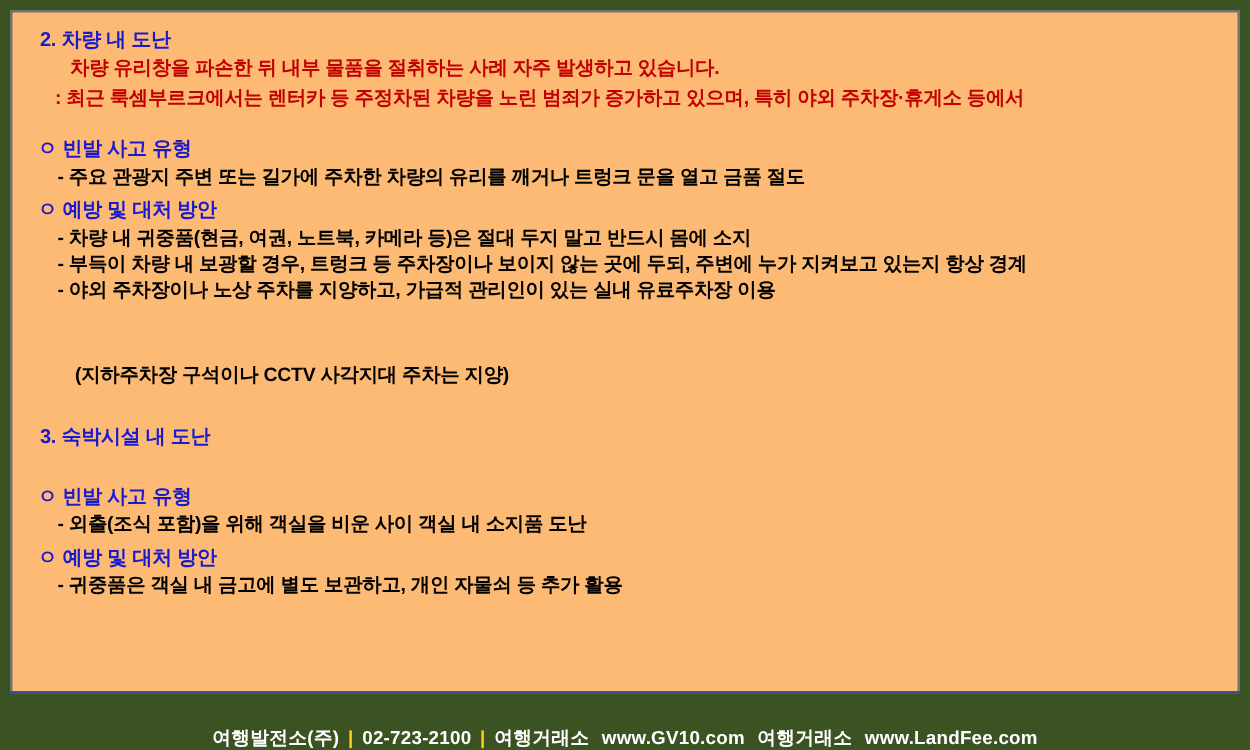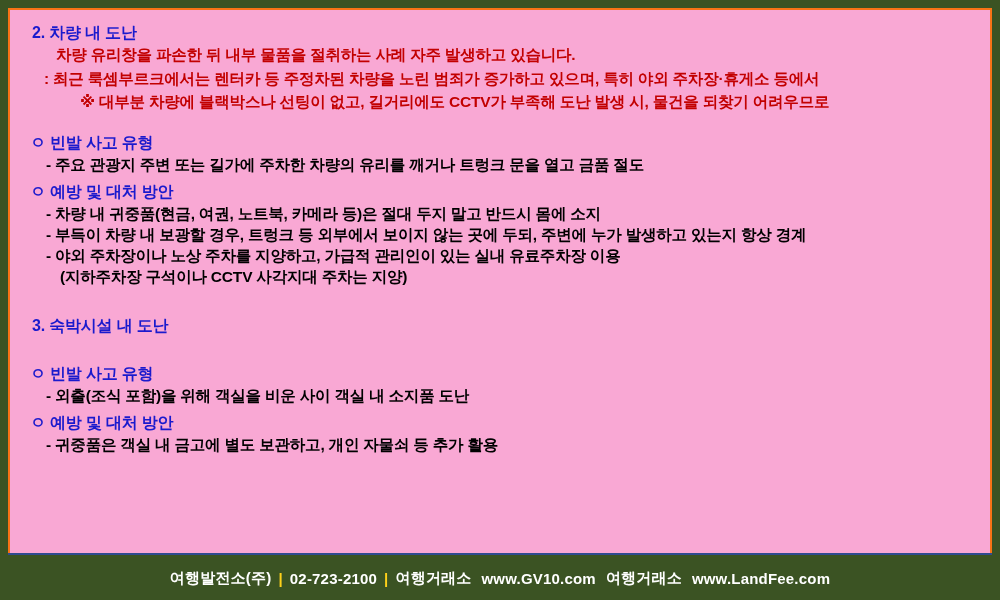--- a/index.html
+++ b/index.html
@@ -18,22 +18,22 @@
     width: 1000px;
     height: 600px;
     background: #3b5323;
     box-sizing: border-box;
     padding: 8px 8px 0 8px;
   }
   .inner-frame {
     position: relative;
     width: 984px;
     height: 547px;
-    background: #f9a8d4;
-    border: 2px solid #f97316;
+    background: #fdba74;
+    border: 2px solid #737373;
     box-sizing: border-box;
     overflow: hidden;
   }
   .content {
     position: absolute;
     left: 0; top: 0;
     width: 980px;
     height: 543px;
     padding: 10px 14px 0 14px;
     box-sizing: border-box;
@@ -81,36 +81,37 @@
     padding-left: 76px;
   }
   .sub-head {
     padding-left: 6px;
   }
   .bullet {
     padding-left: 22px;
   }
   .bullet-cont {
     padding-left: 36px;
+    margin-top: 47px;
   }
 
   .gap-lg { height: 20px; }
   .gap-sm { height: 6px; }
   .gap-xl { height: 26px; }
 
   
   .footer {
     position: absolute;
     left: 0;
     bottom: 0;
     width: 1000px;
     height: 31px;
     background: #3b5323;
     display: flex;
-    align-items: flex-start;
+    align-items: flex-end;
     justify-content: center;
   }
   .footer-strip-top {
     position: absolute;
     left: 8px;
     bottom: 45px;
     width: 984px;
     height: 2px;
     background: #2f4b8f;
   }
@@ -136,32 +137,31 @@
 <div class="slide">
 
   <div class="inner-frame">
     <div class="content">
 
       <div class="heading-blue sec-title">2. 차량 내 도난</div>
 
       <div class="line red intro-cont">차량 유리창을 파손한 뒤 내부 물품을 절취하는 사례 자주 발생하고 있습니다.</div>
       <div class="line red intro">: 최근 룩셈부르크에서는 렌터카 등 주정차된 차량을 노린 범죄가 증가하고 있으며, 특히 야외 주차장·휴게소 등에서</div>
 
-      <div class="line red note">※ 대부분 차량에 블랙박스나 선팅이 없고, 길거리에도 CCTV가 부족해 도난 발생 시, 물건을 되찾기 어려우므로</div>
 
       <div class="gap-lg"></div>
 
       <div class="heading-blue sub-head">ㅇ 빈발 사고 유형</div>
       <div class="line black bullet">- 주요 관광지 주변 또는 길가에 주차한 차량의 유리를 깨거나 트렁크 문을 열고 금품 절도</div>
 
       <div class="gap-sm"></div>
 
       <div class="heading-blue sub-head">ㅇ 예방 및 대처 방안</div>
       <div class="line black bullet">- 차량 내 귀중품(현금, 여권, 노트북, 카메라 등)은 절대 두지 말고 반드시 몸에 소지</div>
-      <div class="line black bullet">- 부득이 차량 내 보광할 경우, 트렁크 등 외부에서 보이지 않는 곳에 두되, 주변에 누가 발생하고 있는지 항상 경계</div>
+      <div class="line black bullet">- 부득이 차량 내 보광할 경우, 트렁크 등 주차장이나 보이지 않는 곳에 두되, 주변에 누가 지켜보고 있는지 항상 경계</div>
       <div class="line black bullet">- 야외 주차장이나 노상 주차를 지양하고, 가급적 관리인이 있는 실내 유료주차장 이용</div>
       <div class="line black bullet-cont">(지하주차장 구석이나 CCTV 사각지대 주차는 지양)</div>
 
       <div class="gap-xl"></div>
 
       <div class="heading-blue sec-title">3. 숙박시설 내 도난</div>
 
       <div class="gap-xl"></div>
 
       <div class="heading-blue sub-head">ㅇ 빈발 사고 유형</div>

